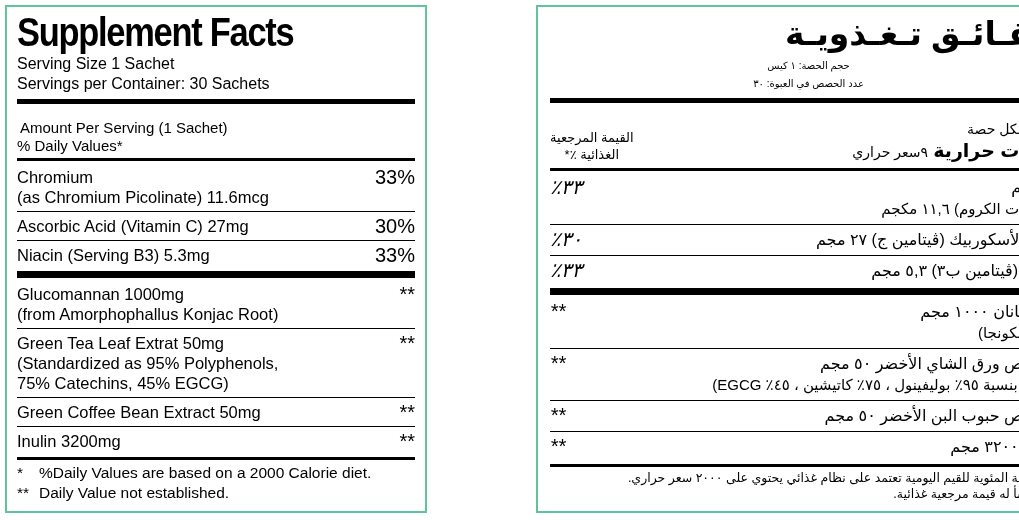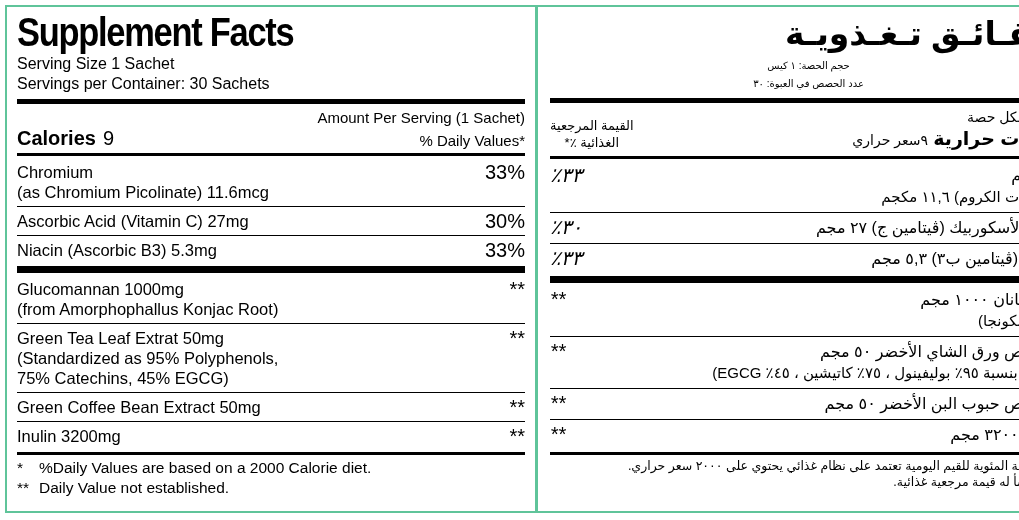--- a/index.html
+++ b/index.html
@@ -5,37 +5,37 @@
   html,body{margin:0;padding:0;}
   body{
     width:1019px;height:520px;position:relative;background:#ffffff;
     font-family:"Liberation Sans","DejaVu Sans",sans-serif;color:#000;
     -webkit-font-smoothing:antialiased;
   }
   .panel{
     position:absolute;top:5px;height:508px;border:2px solid #5fc49a;
     box-sizing:border-box;background:#fff;overflow:hidden;
   }
-  .panel-en{left:5px;width:532px;padding:3px 10px 4px 10px;}
+  .panel-en{left:5px;width:422px;padding:3px 10px 4px 10px;}
   .panel-ar{left:536px;width:545px;padding:5px 12px 4px 12px;direction:rtl;text-align:right;}
 
   
   .en-title{
     font-size:41px;font-weight:700;letter-spacing:-1.5px;line-height:1.02;
     transform:scaleX(0.84);transform-origin:left center;white-space:nowrap;margin-top:2px;
   }
   .serving-line{font-size:16px;line-height:20px;}
   .rule{background:#000;border:0;}
   .rule-serving{height:5px;margin:5px 0 4px 0;}
   .rule-med{height:3.5px;margin:3px 0 2px 0;}
   .rule-thick{height:6.5px;margin:2px 0 2px 0;}
   .rule-thin{height:1px;margin:0;}
   .rule-foot{height:3px;margin:2px 0 3px 0;}
 
-  .amount-line{font-size:15px;line-height:19px;padding-left:3px;margin-top:2px;text-align:right;}
+  .amount-line{font-size:15px;line-height:19px;padding-left:3px;margin-top:14px;}
   .cal-row{display:flex;justify-content:space-between;align-items:flex-end;}
   .cal-left{font-size:20px;line-height:23px;}
   .cal-left .b{font-weight:700;}
   .cal-left .val{font-weight:400;margin-left:7px;}
   .dv-hdr{font-size:15px;line-height:18px;}
 
   .row{padding:4px 0 4px 0;}
   .row-main{display:flex;justify-content:space-between;align-items:flex-start;
     font-size:16.5px;line-height:20px;}
   .b{font-weight:400;}
@@ -66,21 +66,20 @@
 <body>
 
 <div class="panel panel-en" style="border-color: rgb(95, 196, 154);">
   <div class="en-title">Supplement Facts</div>
   <div class="serving-line">Serving Size 1 Sachet</div>
   <div class="serving-line">Servings per Container: 30 Sachets</div>
   <div class="rule rule-serving"></div>
 
   <div class="amount-line">Amount Per Serving (1 Sachet)</div>
   <div class="cal-row">
-    <div class="cal-left"><span class="b">Calories</span><span class="val">9</span></div>
     <div class="dv-hdr">% Daily Values*</div>
   </div>
   <div class="rule rule-med"></div>
 
   <div class="row">
     <div class="row-main">
         <div><span class="b">Chromium</span><span></span></div>
         <div class="row-dv">33%</div>
       </div>
     <div class="row-sub">(as Chromium Picolinate) 11.6mcg</div>
@@ -90,21 +89,21 @@
   <div class="row">
     <div class="row-main">
         <div><span class="b">Ascorbic Acid</span><span> (Vitamin C) 27mg</span></div>
         <div class="row-dv">30%</div>
       </div>
   </div>
   <div class="rule rule-thin"></div>
 
   <div class="row">
     <div class="row-main">
-        <div><span class="b">Niacin</span><span> (Ascorbic B3) 5.3mg</span></div>
+        <div><span class="b">Niacin</span><span> (Serving B3) 5.3mg</span></div>
         <div class="row-dv">33%</div>
       </div>
   </div>
   <div class="rule rule-thick"></div>
 
   <div class="row">
     <div class="row-main">
         <div><span class="b">Glucomannan</span><span> 1000mg</span></div>
         <div class="row-dv">**</div>
       </div>

